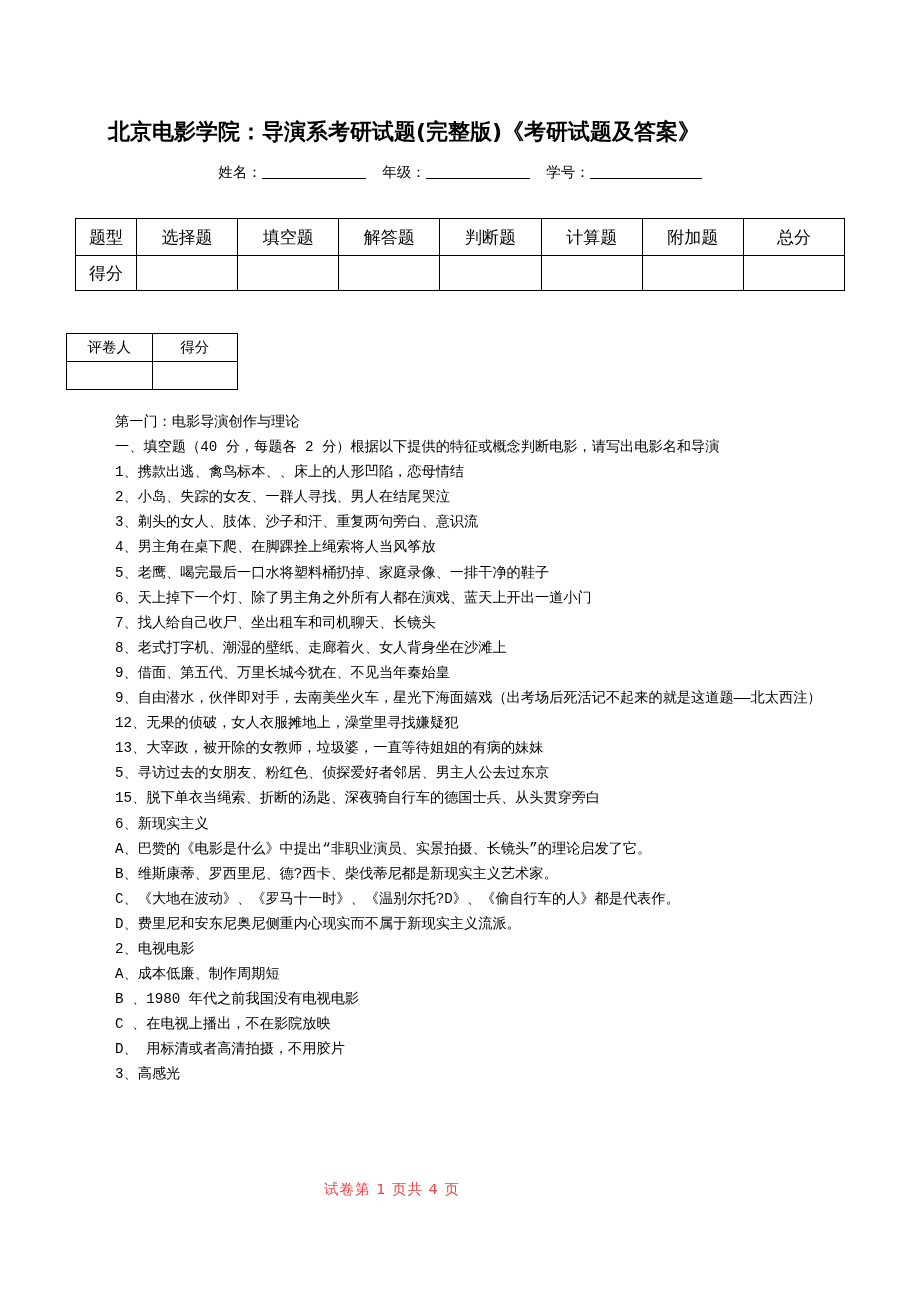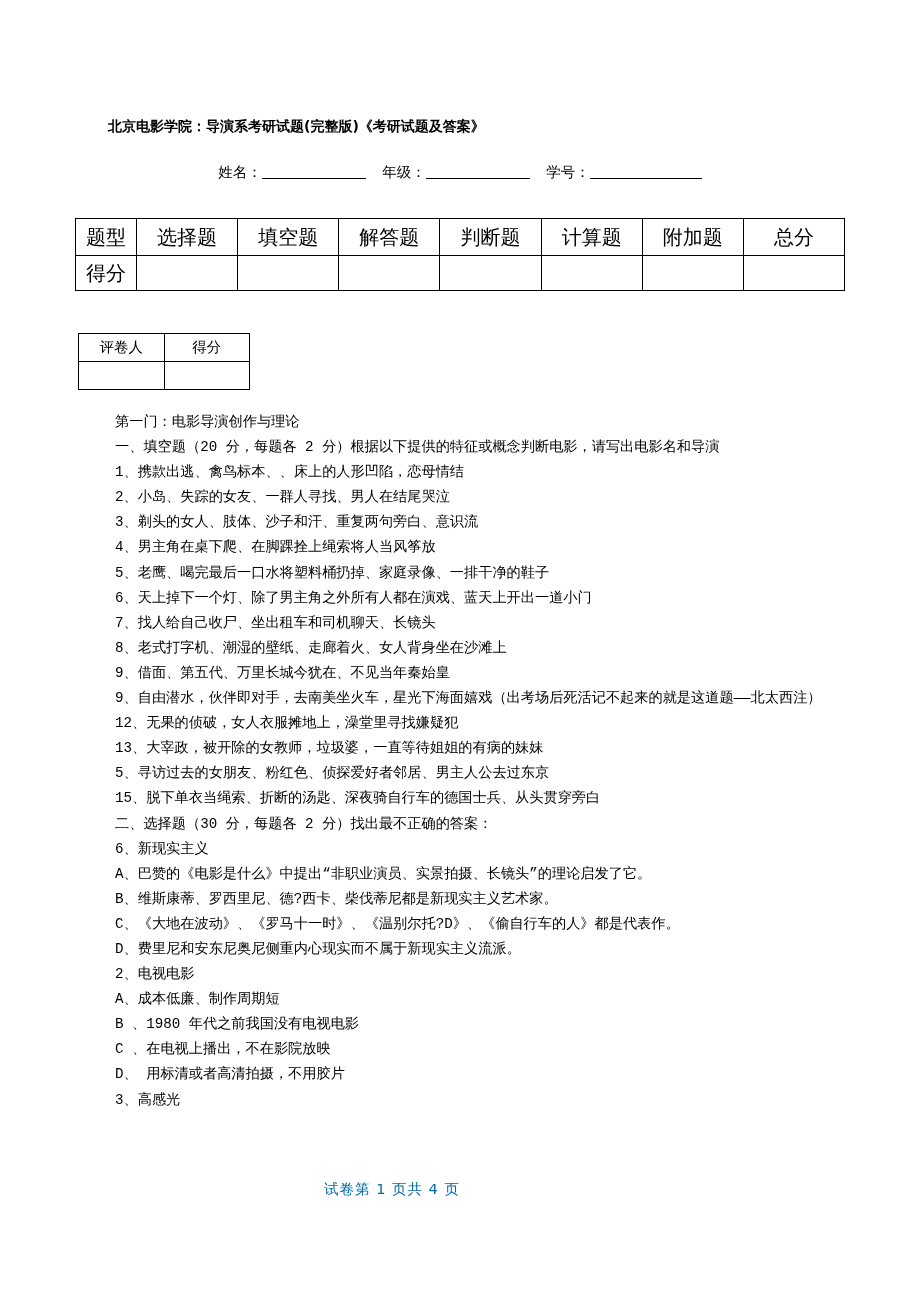--- a/index.html
+++ b/index.html
@@ -24,21 +24,21 @@
     box-sizing: border-box;
     padding: 0;
   }
 
   
   .doc-title {
     position: absolute;
     left: 108px;
     top: 118px;
     width: 740px;
-    font-size: 14px;
+    font-size: 22px;
     font-weight: bold;
     letter-spacing: 0px;
     line-height: 1.25;
     white-space: nowrap;
     font-family: "DejaVu Sans", "Liberation Sans", sans-serif;
   }
 
   
   .ident-line {
     position: absolute;
@@ -64,37 +64,37 @@
   .ident-field.wide .ident-blank { width: 112px; }
 
   
   .score-table {
     position: absolute;
     left: 75px;
     top: 218px;
     width: 770px;
     border-collapse: collapse;
     table-layout: fixed;
-    font-size: 20px;
+    font-size: 17px;
     font-family: "DejaVu Sans", "Liberation Sans", sans-serif;
   }
   .score-table td {
     border: 1px solid #000;
     text-align: center;
     height: 34px;
     padding: 0;
     vertical-align: middle;
   }
   .score-table tr:first-child td { height: 36px; }
   .score-table .col-first { width: 60px; }
 
   
   .grader-table {
     position: absolute;
-    left: 78px;
+    left: 66px;
     top: 333px;
     width: 172px;
     border-collapse: collapse;
     table-layout: fixed;
     font-size: 14.5px;
     font-family: "DejaVu Sans", "Liberation Sans", sans-serif;
   }
   .grader-table td {
     border: 1px solid #000;
     text-align: center;
@@ -127,21 +127,21 @@
   }
 
   
   .footer {
     position: absolute;
     left: 0;
     top: 1180px;
     width: 784px;
     text-align: center;
     font-size: 14.5px;
-    color: #0369a1;
+    color: #ef4444;
     font-family: "DejaVu Sans", "Liberation Sans", sans-serif;
     letter-spacing: 1px;
   }
 </style>
 </head>
 <body>
 
 <div class="page">
 
   <div class="doc-title">北京电影学院：导演系考研试题(完整版)《考研试题及答案》</div>
@@ -185,38 +185,37 @@
     </tr>
     <tr>
       <td></td>
       <td></td>
     </tr>
   </tbody>
     </table>
 
   <div class="body-text">
     <div class="line">第一门：电影导演创作与理论</div>
-    <div class="line">一、填空题（20 分，每题各 2 分）根据以下提供的特征或概念判断电影，请写出电影名和导演</div>
+    <div class="line">一、填空题（40 分，每题各 2 分）根据以下提供的特征或概念判断电影，请写出电影名和导演</div>
 
     <div class="line">1、携款出逃、禽鸟标本、、床上的人形凹陷，恋母情结</div>
     <div class="line">2、小岛、失踪的女友、一群人寻找、男人在结尾哭泣</div>
     <div class="line">3、剃头的女人、肢体、沙子和汗、重复两句旁白、意识流</div>
     <div class="line">4、男主角在桌下爬、在脚踝拴上绳索将人当风筝放</div>
     <div class="line">5、老鹰、喝完最后一口水将塑料桶扔掉、家庭录像、一排干净的鞋子</div>
     <div class="line">6、天上掉下一个灯、除了男主角之外所有人都在演戏、蓝天上开出一道小门</div>
     <div class="line">7、找人给自己收尸、坐出租车和司机聊天、长镜头</div>
     <div class="line">8、老式打字机、潮湿的壁纸、走廊着火、女人背身坐在沙滩上</div>
     <div class="line">9、借面、第五代、万里长城今犹在、不见当年秦始皇</div>
     <div class="line hang">9、自由潜水，伙伴即对手，去南美坐火车，星光下海面嬉戏（出考场后死活记不起来的就是这道题——北太西注）</div>
     <div class="line">12、无果的侦破，女人衣服摊地上，澡堂里寻找嫌疑犯</div>
     <div class="line">13、大宰政，被开除的女教师，垃圾婆，一直等待姐姐的有病的妹妹</div>
     <div class="line">5、寻访过去的女朋友、粉红色、侦探爱好者邻居、男主人公去过东京</div>
     <div class="line">15、脱下单衣当绳索、折断的汤匙、深夜骑自行车的德国士兵、从头贯穿旁白</div>
 
-    <div class="line">二、选择题（30 分，每题各 2 分）找出最不正确的答案：</div>
 
     <div class="line">6、新现实主义</div>
     <div class="line">A、巴赞的《电影是什么》中提出“非职业演员、实景拍摄、长镜头”的理论启发了它。</div>
     <div class="line">B、维斯康蒂、罗西里尼、德?西卡、柴伐蒂尼都是新现实主义艺术家。</div>
     <div class="line">C、《大地在波动》、《罗马十一时》、《温别尔托?D》、《偷自行车的人》都是代表作。</div>
     <div class="line">D、费里尼和安东尼奥尼侧重内心现实而不属于新现实主义流派。</div>
 
     <div class="line">2、电视电影</div>
     <div class="line">A、成本低廉、制作周期短</div>
     <div class="line">B 、1980 年代之前我国没有电视电影</div>

